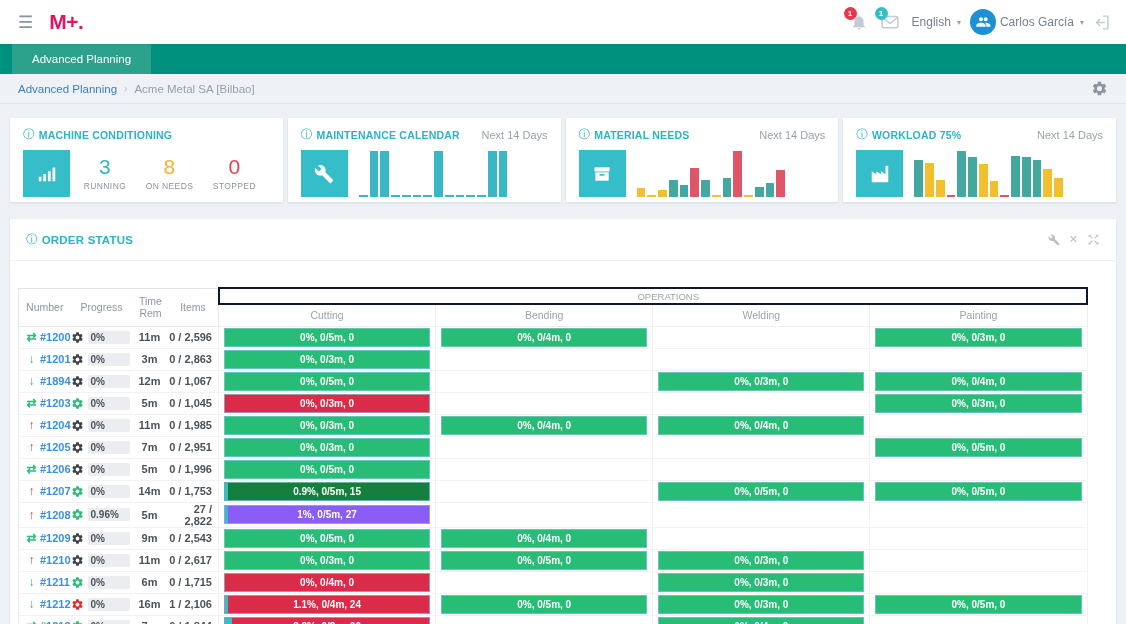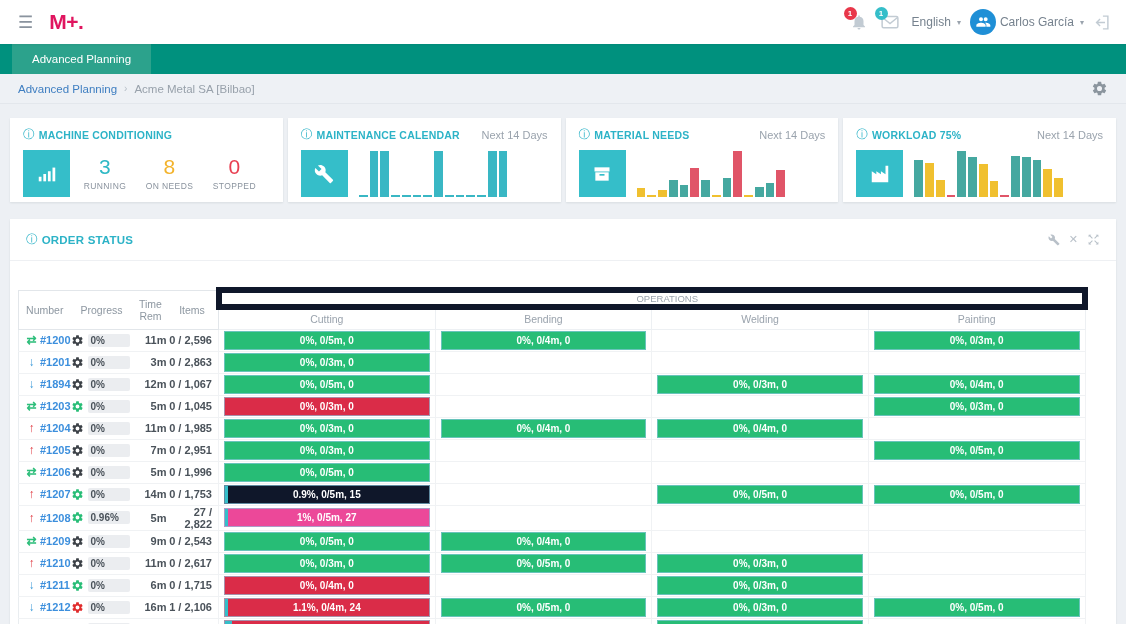--- a/index.html
+++ b/index.html
@@ -65,37 +65,37 @@
     border-bottom:1px solid #eef0f3; }
   .panel-title { color:#2db3c7; font-weight:bold; font-size:11.5px; letter-spacing:.2px;
     display:flex; align-items:center; gap:4px; }
   .panel-actions { margin-left:auto; display:flex; gap:9px; align-items:center;
     color:#b9c1c9; font-size:11px; }
   .pa-ic { cursor:pointer; display:flex; align-items:center; }
 
   .table-wrap { padding:26px 28px 0 8px; }
   table { border-collapse:collapse; width:100%; table-layout:fixed; font-size:11px; }
   th { font-weight:normal; color:#8d97a1; }
-  .th-ops { border:6px solid #0f172a; font-size:9.5px; height:16px; color:#9aa3ad;padding-left:31px; }
+  .th-ops { border:2px solid #0f172a; font-size:9.5px; height:16px; color:#9aa3ad;padding-left:31px; }
   .th-sub { border:1px solid #edf0f3; border-top:1px solid #e2e6ea; height:22px;
     font-size:10.5px; color:#9aa3ad; }
   .th-left { border-top:1px solid #e2e6ea; border-bottom:1px solid #e2e6ea;
     font-size:10.5px; }
   .th-left.first { border-left:1px solid #e2e6ea; }
   .th-left.last { border-right:1px solid #e2e6ea; }
   td { height:22px; padding:0; border-bottom:1px solid #f0f2f4; }
   .c-num { padding-left:6px; border-left:1px solid #e9edf0; white-space:nowrap; }
   .dir { display:inline-block; width:13px; font-size:12px; font-weight:bold; text-align:center; }
   .dir-swap { color:#2dbe7a; } .dir-up { color:#e0383f; } .dir-down { color:#3d9bd9; }
   .onum { color:#3c8fdd; font-weight:bold; text-decoration:none; margin-left:2px; cursor:pointer; }
   .c-prog .pwrap { display:flex; align-items:center; gap:4px; }
   .gear { display:flex; align-items:center; cursor:pointer; }
   .ptrack { width:42px; height:13px; background:#ebedf0; border-radius:2px; display:block; }
   .pval { font-size:10px; font-weight:bold; color:#4a525a; line-height:13px; padding-left:3px; }
-  .c-time { text-align:right; font-weight:bold; color:#4a525a; padding-right:2px; }
+  .c-time { text-align:center; font-weight:bold; color:#4a525a; padding-right:2px; }
   .c-items { text-align:right; font-weight:bold; color:#4a525a; padding-right:6px; }
   .c-op { border-left:1px solid #f0f2f4; }
   .c-op.last { border-right:1px solid #f0f2f4; }
   .opbar { height:19px; margin:0 5px; display:flex; align-items:center; justify-content:center;
     position:relative; color:#fff; font-weight:bold; font-size:10px; overflow:hidden;
     border:1px solid rgba(140,200,225,.65); cursor:pointer; }
   .opfill { position:absolute; left:0; top:0; bottom:0; background:#35bec9; min-width:3px; }
   .optxt { position:relative; z-index:1; }
 </style>
 </head>
@@ -549,21 +549,21 @@
                   <svg width="13" height="13" viewBox="0 0 24 24">
                     <path fill="#27bd76" d="M19.14 12.94c.04-.3.06-.61.06-.94 0-.32-.02-.64-.07-.94l2.03-1.58c.18-.14.23-.41.12-.61l-1.92-3.32c-.12-.22-.37-.29-.59-.22l-2.39.96c-.5-.38-1.03-.7-1.62-.94l-.36-2.54c-.04-.24-.24-.41-.48-.41h-3.84c-.24 0-.43.17-.47.41l-.36 2.54c-.59.24-1.13.57-1.62.94l-2.39-.96c-.22-.08-.47 0-.59.22L2.74 8.87c-.12.21-.08.47.12.61l2.03 1.58c-.05.3-.09.63-.09.94s.02.64.07.94l-2.03 1.58c-.18.14-.23.41-.12.61l1.92 3.32c.12.22.37.29.59.22l2.39-.96c.5.38 1.03.7 1.62.94l.36 2.54c.05.24.24.41.48.41h3.84c.24 0 .44-.17.47-.41l.36-2.54c.59-.24 1.13-.56 1.62-.94l2.39.96c.22.08.47 0 .59-.22l1.92-3.32c.12-.22.07-.47-.12-.61l-2.01-1.58zM12 15.6A3.6 3.6 0 1 1 12 8.4a3.6 3.6 0 0 1 0 7.2z"></path>
                   </svg>
                 </span>
                 <span class="ptrack"><span class="pval">0%</span></span>
               </span>
             </td>
             <td class="c-time">14m</td>
             <td class="c-items">0 / 1,753</td>
             <td class="c-op">
-              <div class="opbar" style="background:#0f172a">
+              <div class="opbar" style="background:#15803d">
                 <span class="opfill" style="width:1%"></span>
                 <span class="optxt">0.9%, 0/5m, 15</span>
               </div>
             </td>
             <td class="c-op"></td>
             <td class="c-op">
               <div class="opbar" style="background:#27bd76">
                 <span class="optxt">0%, 0/5m, 0</span>
               </div>
             </td>
@@ -581,21 +581,21 @@
                   <svg width="13" height="13" viewBox="0 0 24 24">
                     <path fill="#27bd76" d="M19.14 12.94c.04-.3.06-.61.06-.94 0-.32-.02-.64-.07-.94l2.03-1.58c.18-.14.23-.41.12-.61l-1.92-3.32c-.12-.22-.37-.29-.59-.22l-2.39.96c-.5-.38-1.03-.7-1.62-.94l-.36-2.54c-.04-.24-.24-.41-.48-.41h-3.84c-.24 0-.43.17-.47.41l-.36 2.54c-.59.24-1.13.57-1.62.94l-2.39-.96c-.22-.08-.47 0-.59.22L2.74 8.87c-.12.21-.08.47.12.61l2.03 1.58c-.05.3-.09.63-.09.94s.02.64.07.94l-2.03 1.58c-.18.14-.23.41-.12.61l1.92 3.32c.12.22.37.29.59.22l2.39-.96c.5.38 1.03.7 1.62.94l.36 2.54c.05.24.24.41.48.41h3.84c.24 0 .44-.17.47-.41l.36-2.54c.59-.24 1.13-.56 1.62-.94l2.39.96c.22.08.47 0 .59-.22l1.92-3.32c.12-.22.07-.47-.12-.61l-2.01-1.58zM12 15.6A3.6 3.6 0 1 1 12 8.4a3.6 3.6 0 0 1 0 7.2z"></path>
                   </svg>
                 </span>
                 <span class="ptrack"><span class="pval">0.96%</span></span>
               </span>
             </td>
             <td class="c-time">5m</td>
             <td class="c-items">27 / 2,822</td>
             <td class="c-op">
-              <div class="opbar" style="background:#ec4899">
+              <div class="opbar" style="background:#8b5cf6">
                 <span class="opfill" style="width:1%"></span>
                 <span class="optxt">1%, 0/5m, 27</span>
               </div>
             </td>
             <td class="c-op"></td>
             <td class="c-op"></td>
             <td class="c-op last"></td>
           </tr>
           <tr>
             <td class="c-num"><span class="dir dir-swap">⇄</span><a class="onum">#1209</a></td>

